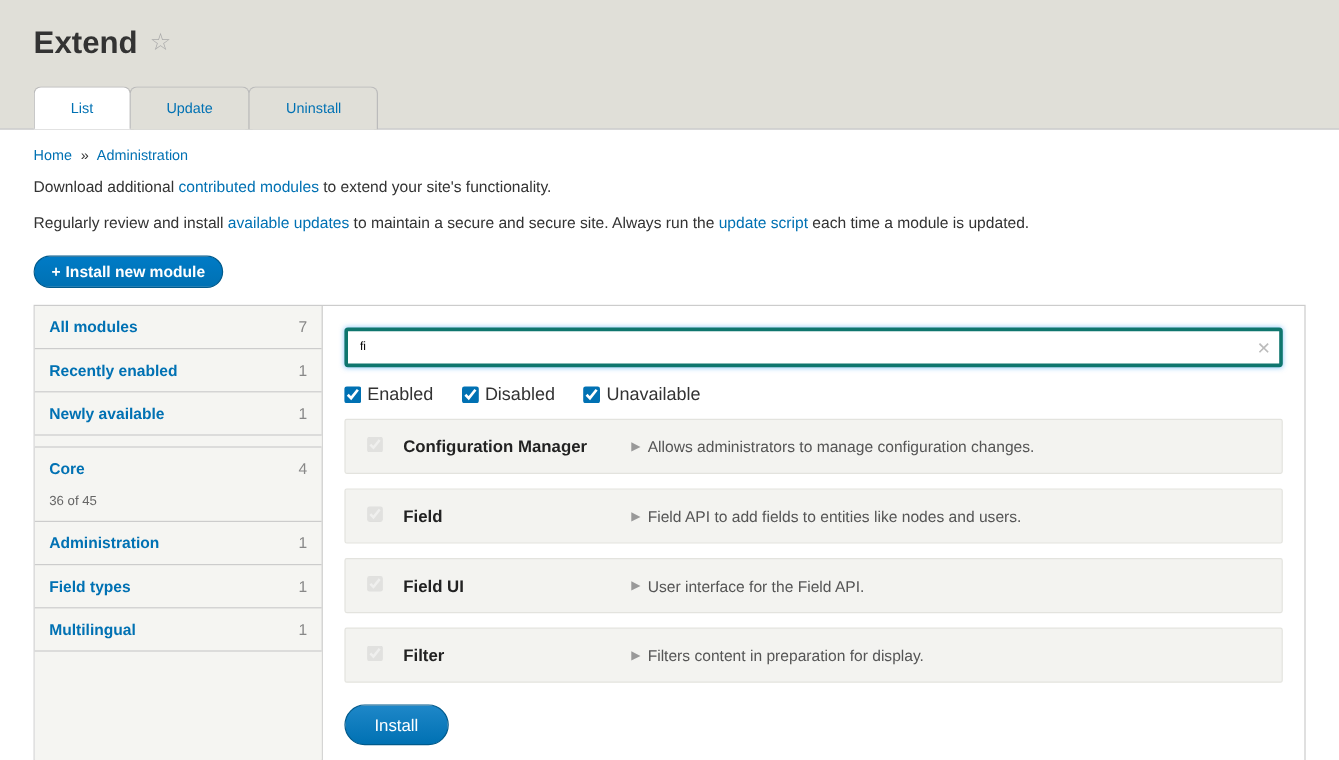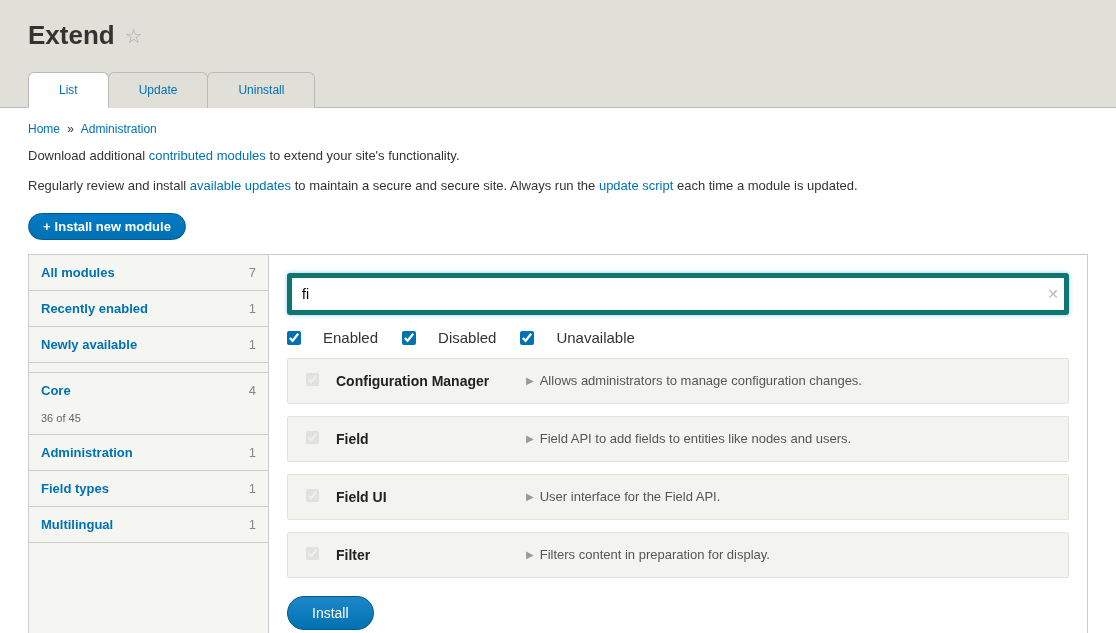--- a/index.html
+++ b/index.html
@@ -109,52 +109,52 @@
   .sidebar-filler {
     height: 90px;
     background: #f5f5f2;
   }
   .main-content {
     flex: 1;
     padding: 18px;
   }
   .search-box {
     width: 100%;
-    border: 5px solid #0f766e;
+    border: 3px solid #0f766e;
     border-radius: 3px;
     box-shadow: 0 0 4px rgba(33,150,243,0.5);
     outline: none;
     padding: 8px 32px 8px 10px;
-    font-size: 14px;
+    font-size: 10px;
     position: relative;
   }
   .search-wrap { position: relative; margin-bottom: 14px; }
   .clear-icon {
     position: absolute;
     right: 10px;
     top: 50%;
     transform: translateY(-50%);
     color: #bbb;
     cursor: pointer;
     font-size: 14px;
   }
   .filter-row {
     display: flex;
     gap: 24px;
     margin-bottom: 12px;
     font-size: 15px;
     align-items: center;
   }
-  .filter-row label { display: flex; align-items: center; gap: 22px; cursor: pointer;}
+  .filter-row label { display: flex; align-items: center; gap: 5px; cursor: pointer;}
   .filter-row input[type=checkbox] {
     width: 14px; height: 14px; accent-color: #0071b3;
   }
   .module-row {
     display: flex;
-    align-items: flex-start;
+    align-items: center;
     background: #f3f3f0;
     border: 1px solid #e3e3de;
     border-radius: 2px;
     padding: 14px 18px;
     margin-bottom: 12px;
   }
   .module-row .chk {
     width: 30px;
   }
   .module-row .chk input {

